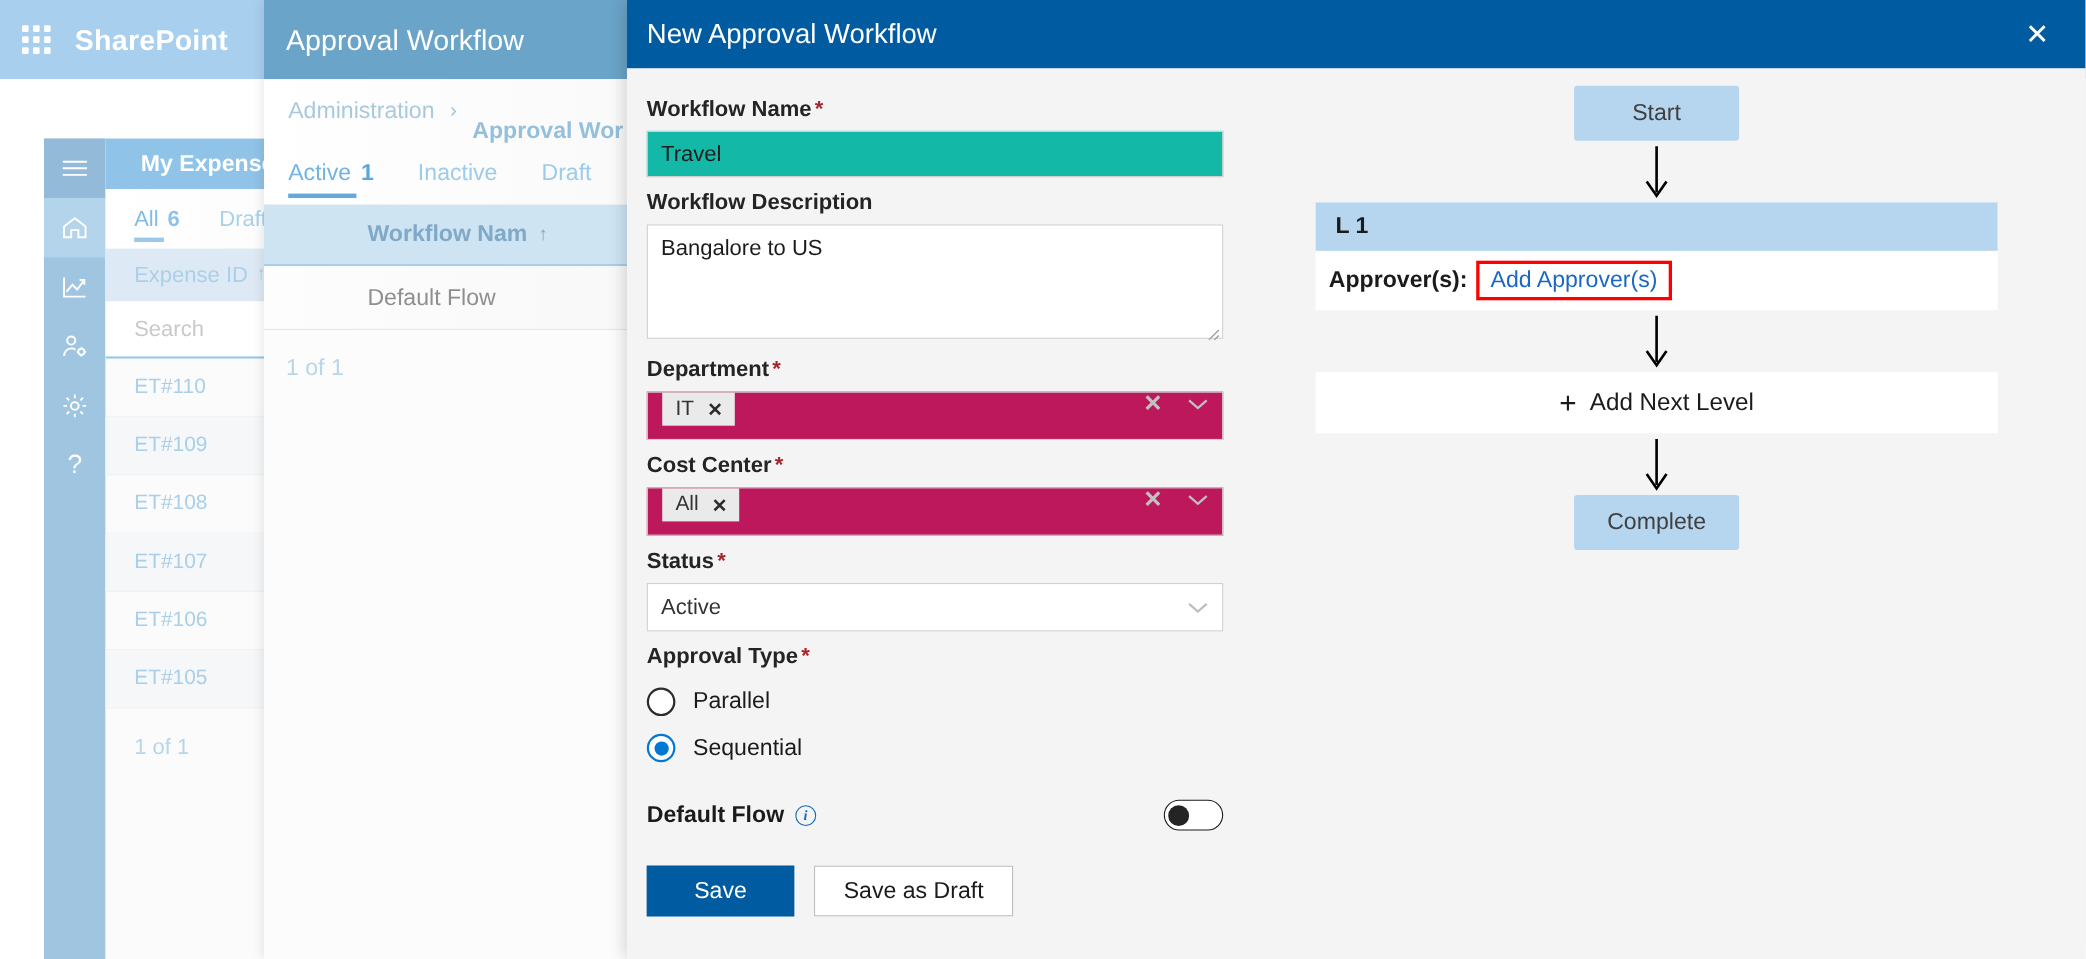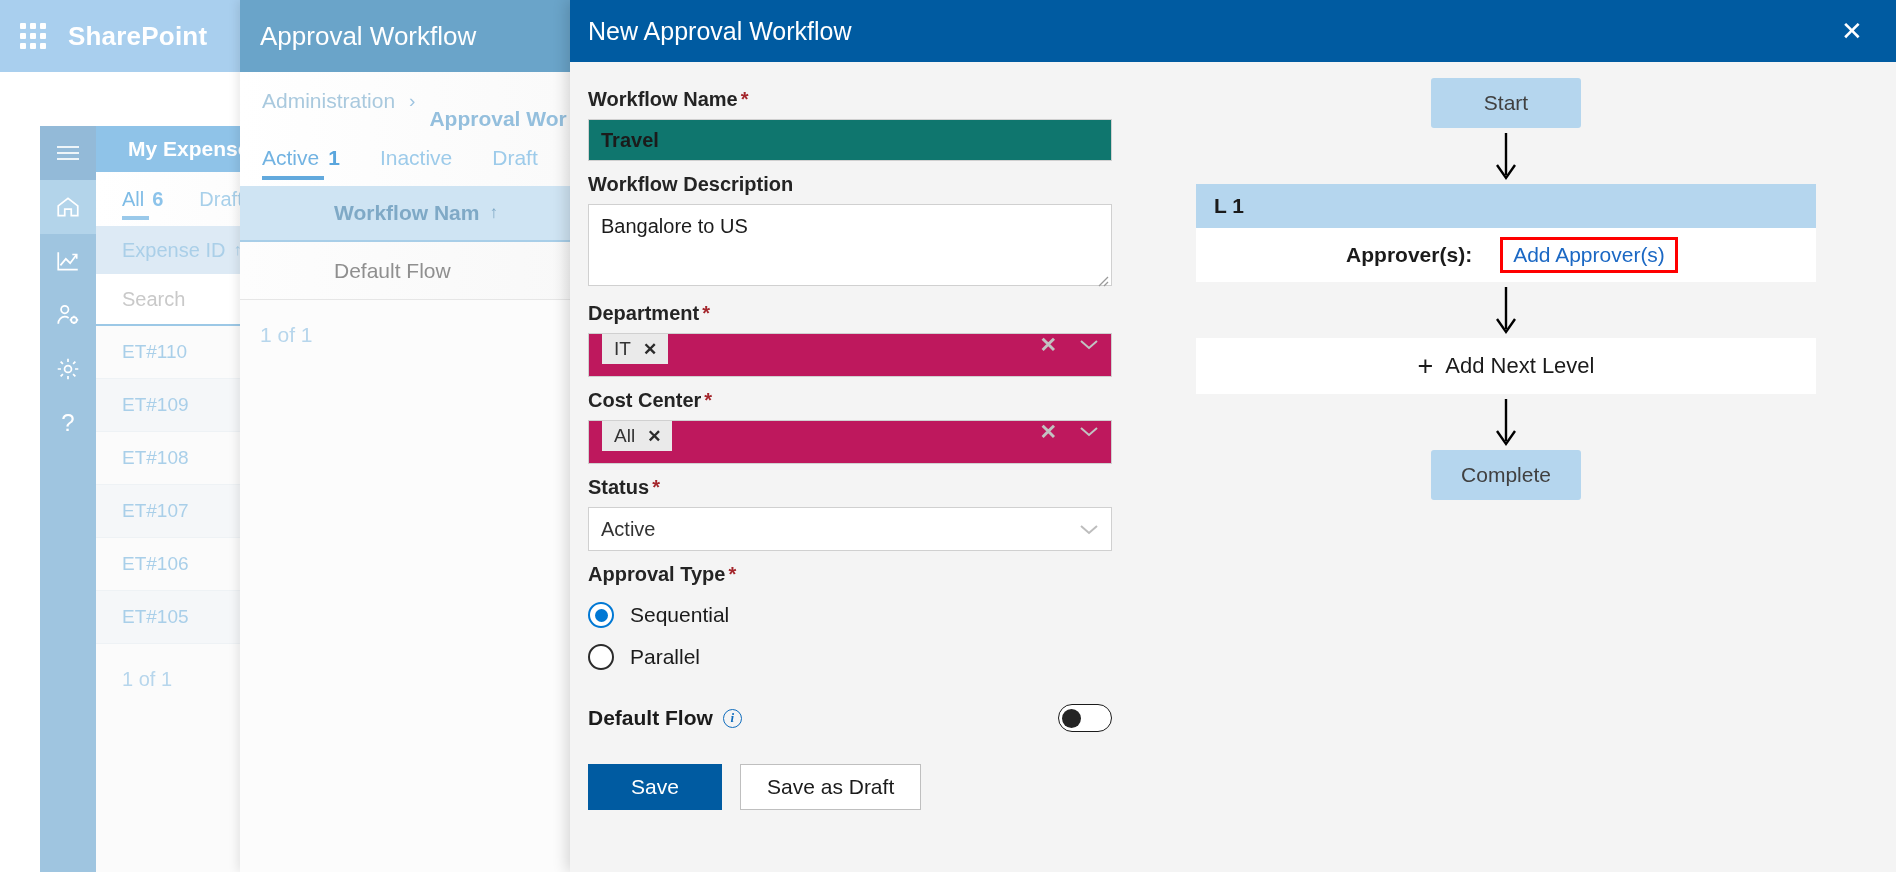--- a/index.html
+++ b/index.html
@@ -85,23 +85,23 @@
   .modal-title { font-size: 25px; }
   .modal-close { position: absolute; right: 22px; top: 0; height: 62px; width: 44px;
                  display: flex; align-items: center; justify-content: center; color: #ffffff; font-size: 26px; }
 
   .modal-body { position: absolute; left: 0; top: 62px; width: 1326px; height: 810px; display: flex; }
   .form-col { width: 546px; padding: 14px 0 0 18px; }
   .flow-col { flex: 1; padding-top: 16px; }
 
   .fl { font-size: 20px; color: #242424; font-weight: bold; margin: 12px 0 8px 0; display: block; }
   .fl .req { color: #a4262c; font-weight: bold; margin-left: 3px; }
-  .finput { width: 524px; height: 42px; border: 1px solid #d0d0d0; background: #0f766e;
-            font-size: 20px; color: #1b1b1b; padding: 0 12px; font-family: "Liberation Sans", sans-serif; font-weight: bold; }
-  .ftext { width: 524px; height: 82px; border: 1px solid #d0d0d0; background: #ffffff; position: relative;
+  .finput { width: 524px; height: 42px; border: 1px solid #d0d0d0; background: #14b8a6;
+            font-size: 20px; color: #1b1b1b; padding: 0 12px; font-family: "Liberation Sans", sans-serif; }
+  .ftext { width: 524px; height: 104px; border: 1px solid #d0d0d0; background: #ffffff; position: relative;
            font-size: 20px; color: #1b1b1b; padding: 10px 12px; font-family: "Liberation Sans", sans-serif;
            resize: none; overflow: hidden; }
   .ftextwrap { position: relative; width: 524px; }
   .grip { position: absolute; right: 3px; bottom: 3px; width: 14px; height: 14px; pointer-events: none; }
   .grip svg { width: 14px; height: 14px; }
 
   .tagbox { width: 524px; height: 44px; border: 1px solid #d0d0d0; background: #be185d; display: flex;
             align-items: flex-start; padding: 0 8px; position: relative; }
   .chip { background: #eaeaea; height: 30px; display: flex; align-items: center; gap: 12px;
           padding: 0 11px 0 12px; font-size: 19px; color: #333333; margin-left: 5px; }
@@ -138,21 +138,21 @@
 
   
   .flow { display: flex; flex-direction: column; align-items: center; width: 100%; }
   .node-pill { width: 150px; height: 50px; background: #b5d6ee; color: #404040; font-size: 21px;
                display: flex; align-items: center; justify-content: center; border-radius: 3px; }
   .arrow { height: 56px; display: flex; align-items: center; justify-content: center; }
   .arrow svg { width: 26px; height: 50px; }
   .level-card { width: 620px; background: #ffffff; }
   .level-head { height: 44px; background: #b5d6ee; display: flex; align-items: center; padding-left: 18px;
                 font-size: 21px; color: #1b1b1b; font-weight: bold; }
-  .level-body { height: 54px; display: flex; align-items: center; padding-left: 12px; gap: 28px; justify-content: center; }
+  .level-body { height: 54px; display: flex; align-items: center; padding-left: 12px; gap: 8px; }
   .lbl-approvers { font-size: 21px; color: #1b1b1b; font-weight: bold; }
   .link-box { border: 3px solid #ff0000; padding: 3px 10px; }
   .link-box a { color: #1b68c4; font-size: 21px; text-decoration: none; }
   .addnext { width: 620px; height: 56px; background: #ffffff; display: flex; align-items: center;
              justify-content: center; gap: 12px; font-size: 22px; color: #1b1b1b; }
   .plus { font-size: 27px; line-height: 1; color: #1b1b1b; }
 </style>
 </head>
 <body>
 
@@ -345,28 +345,28 @@
             <svg viewBox="0 0 20 13" width="20" height="13" fill="none" stroke="#bdbdbd" stroke-width="2">
                 <path d="M2 3 L10 10 L18 3"></path>
               </svg>
           </span>
         </div>
 
         <label class="fl">
           <span>Approval Type</span><span class="req">*</span>
         </label>
         <div class="radio-row">
+          <span class="radio off"></span>
+          <span class="radio-lbl">Parallel</span>
+        </div>
+        <div class="radio-row">
           <span class="radio">
               <i></i>
             </span>
           <span class="radio-lbl">Sequential</span>
-        </div>
-        <div class="radio-row">
-          <span class="radio off"></span>
-          <span class="radio-lbl">Parallel</span>
         </div>
 
         <div class="toggle-row">
           <span class="toggle-lbl">
             <span>Default Flow</span>
             <span class="info-ic">i</span>
           </span>
           <span class="toggle">
             <span class="knob"></span>
           </span>

